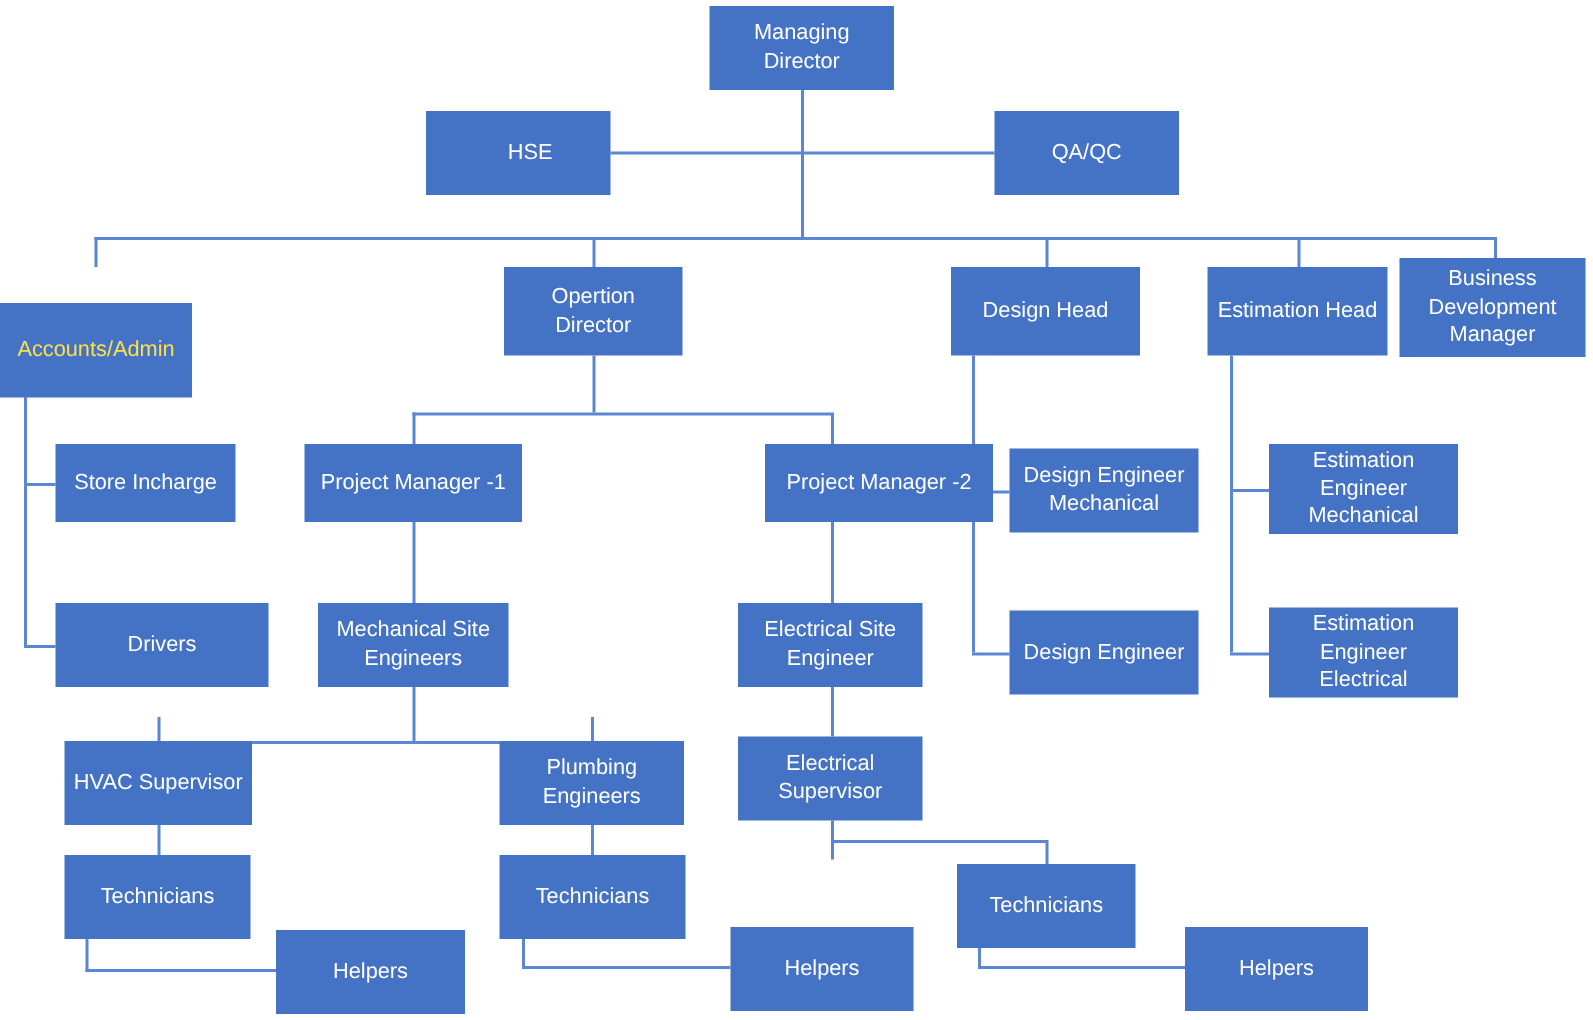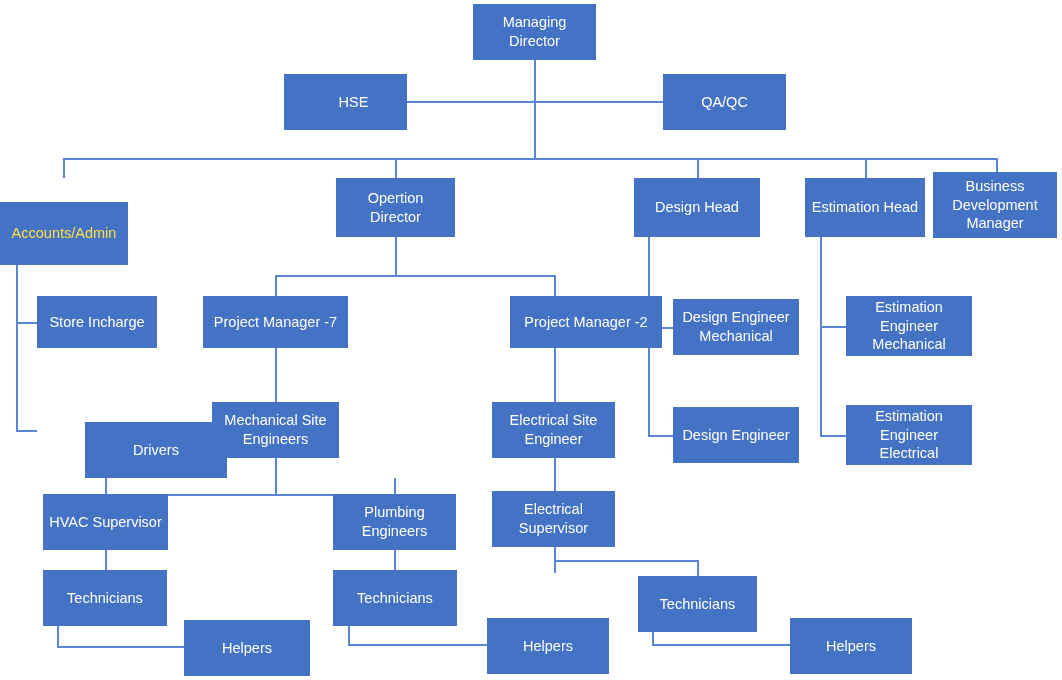--- a/index.html
+++ b/index.html
@@ -91,28 +91,28 @@
     <div class="node" style="left: 663px; top: 74px; width: 123px; height: 56px; background: rgb(68, 114, 196); color: rgb(255, 255, 255); text-align: right;">QA/QC</div>
     <div class="node" style="left: 0px; top: 178px; width: 128px; height: 63px; background: rgb(68, 114, 196); color: #fde047; margin-top: 24px;">Accounts/Admin</div>
     <div class="node" style="left: 336px; top: 178px; width: 119px; height: 59px; background: rgb(68, 114, 196); color: rgb(255, 255, 255);">Opertion
 Director</div>
     <div class="node" style="left: 805px; top: 178px; width: 120px; height: 59px; background: rgb(68, 114, 196); color: rgb(255, 255, 255);">Estimation Head</div>
     <div class="node" style="left: 634px; top: 178px; width: 126px; height: 59px; background: rgb(68, 114, 196); color: rgb(255, 255, 255);">Design Head</div>
     <div class="node" style="left: 933px; top: 172px; width: 124px; height: 66px; background: rgb(68, 114, 196); color: rgb(255, 255, 255);">Business
 Development
 Manager</div>
     <div class="node" style="left: 37px; top: 296px; width: 120px; height: 52px; background: rgb(68, 114, 196); color: rgb(255, 255, 255);">Store Incharge</div>
-    <div class="node" style="left: 203px; top: 296px; width: 145px; height: 52px; background: rgb(68, 114, 196); color: rgb(255, 255, 255);">Project Manager -7</div>
+    <div class="node" style="left: 203px; top: 296px; width: 145px; height: 52px; background: rgb(68, 114, 196); color: rgb(255, 255, 255);">Project Manager -1</div>
     <div class="node" style="left: 478px; top: 296px; width: 152px; height: 52px; background: rgb(68, 114, 196); color: rgb(255, 255, 255); margin-left: 32px;">Project Manager -2</div>
     <div class="node" style="left: 673px; top: 299px; width: 126px; height: 56px; background: rgb(68, 114, 196); color: rgb(255, 255, 255);">Design Engineer
 Mechanical</div>
     <div class="node" style="left: 846px; top: 296px; width: 126px; height: 60px; background: rgb(68, 114, 196); color: rgb(255, 255, 255);">Estimation
 Engineer
 Mechanical</div>
-    <div class="node" style="left: 37px; top: 422px; width: 142px; height: 56px; background: rgb(68, 114, 196); color: rgb(255, 255, 255); margin-left: 48px;">Drivers</div>
+    <div class="node" style="left: 37px; top: 402px; width: 142px; height: 56px; background: rgb(68, 114, 196); color: rgb(255, 255, 255);">Drivers</div>
     <div class="node" style="left: 212px; top: 402px; width: 127px; height: 56px; background: rgb(68, 114, 196); color: rgb(255, 255, 255);">Mechanical Site
 Engineers</div>
     <div class="node" style="left: 492px; top: 402px; width: 123px; height: 56px; background: rgb(68, 114, 196); color: rgb(255, 255, 255);">Electrical Site
 Engineer</div>
     <div class="node" style="left: 673px; top: 407px; width: 126px; height: 56px; background: rgb(68, 114, 196); color: rgb(255, 255, 255);">Design Engineer</div>
     <div class="node" style="left: 846px; top: 405px; width: 126px; height: 60px; background: rgb(68, 114, 196); color: rgb(255, 255, 255);">Estimation
 Engineer
 Electrical</div>
     <div class="node" style="left: 43px; top: 494px; width: 125px; height: 56px; background: rgb(68, 114, 196); color: rgb(255, 255, 255);">HVAC Supervisor</div>
     <div class="node" style="left: 333px; top: 494px; width: 123px; height: 56px; background: rgb(68, 114, 196); color: rgb(255, 255, 255);">Plumbing

